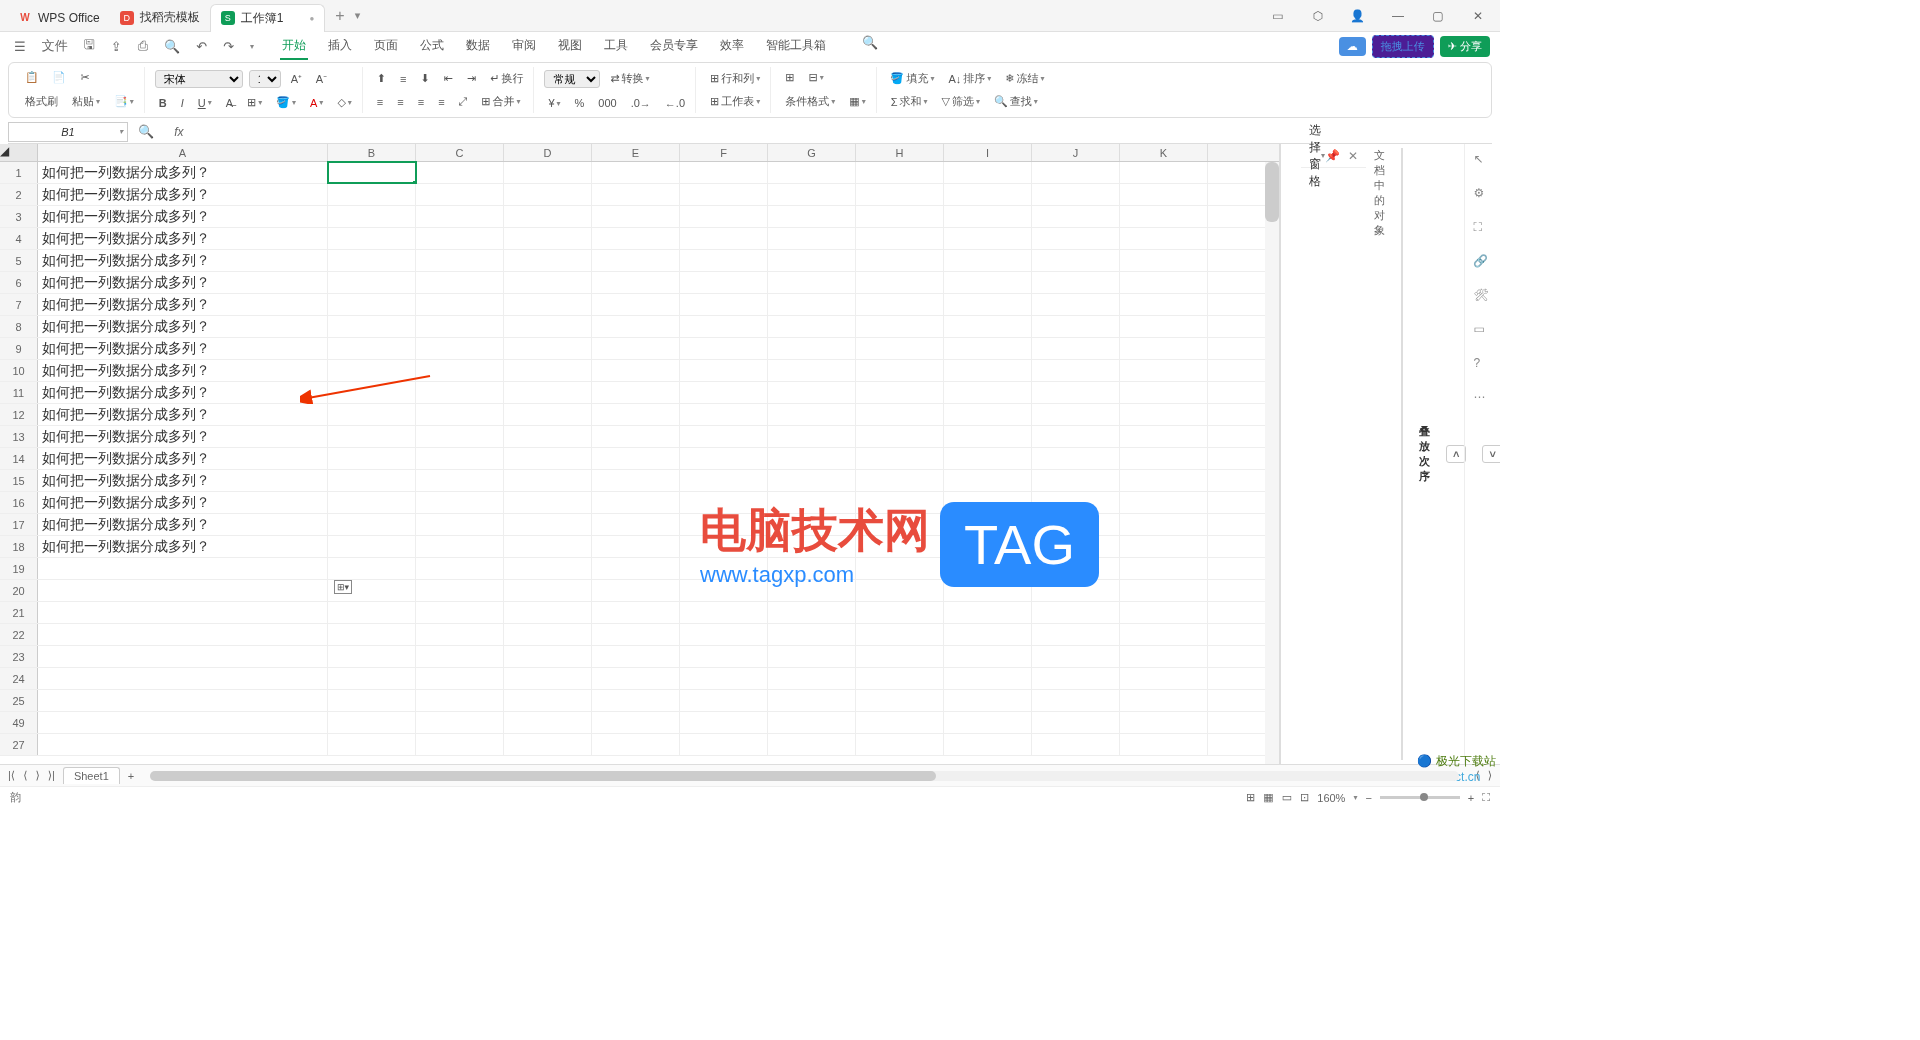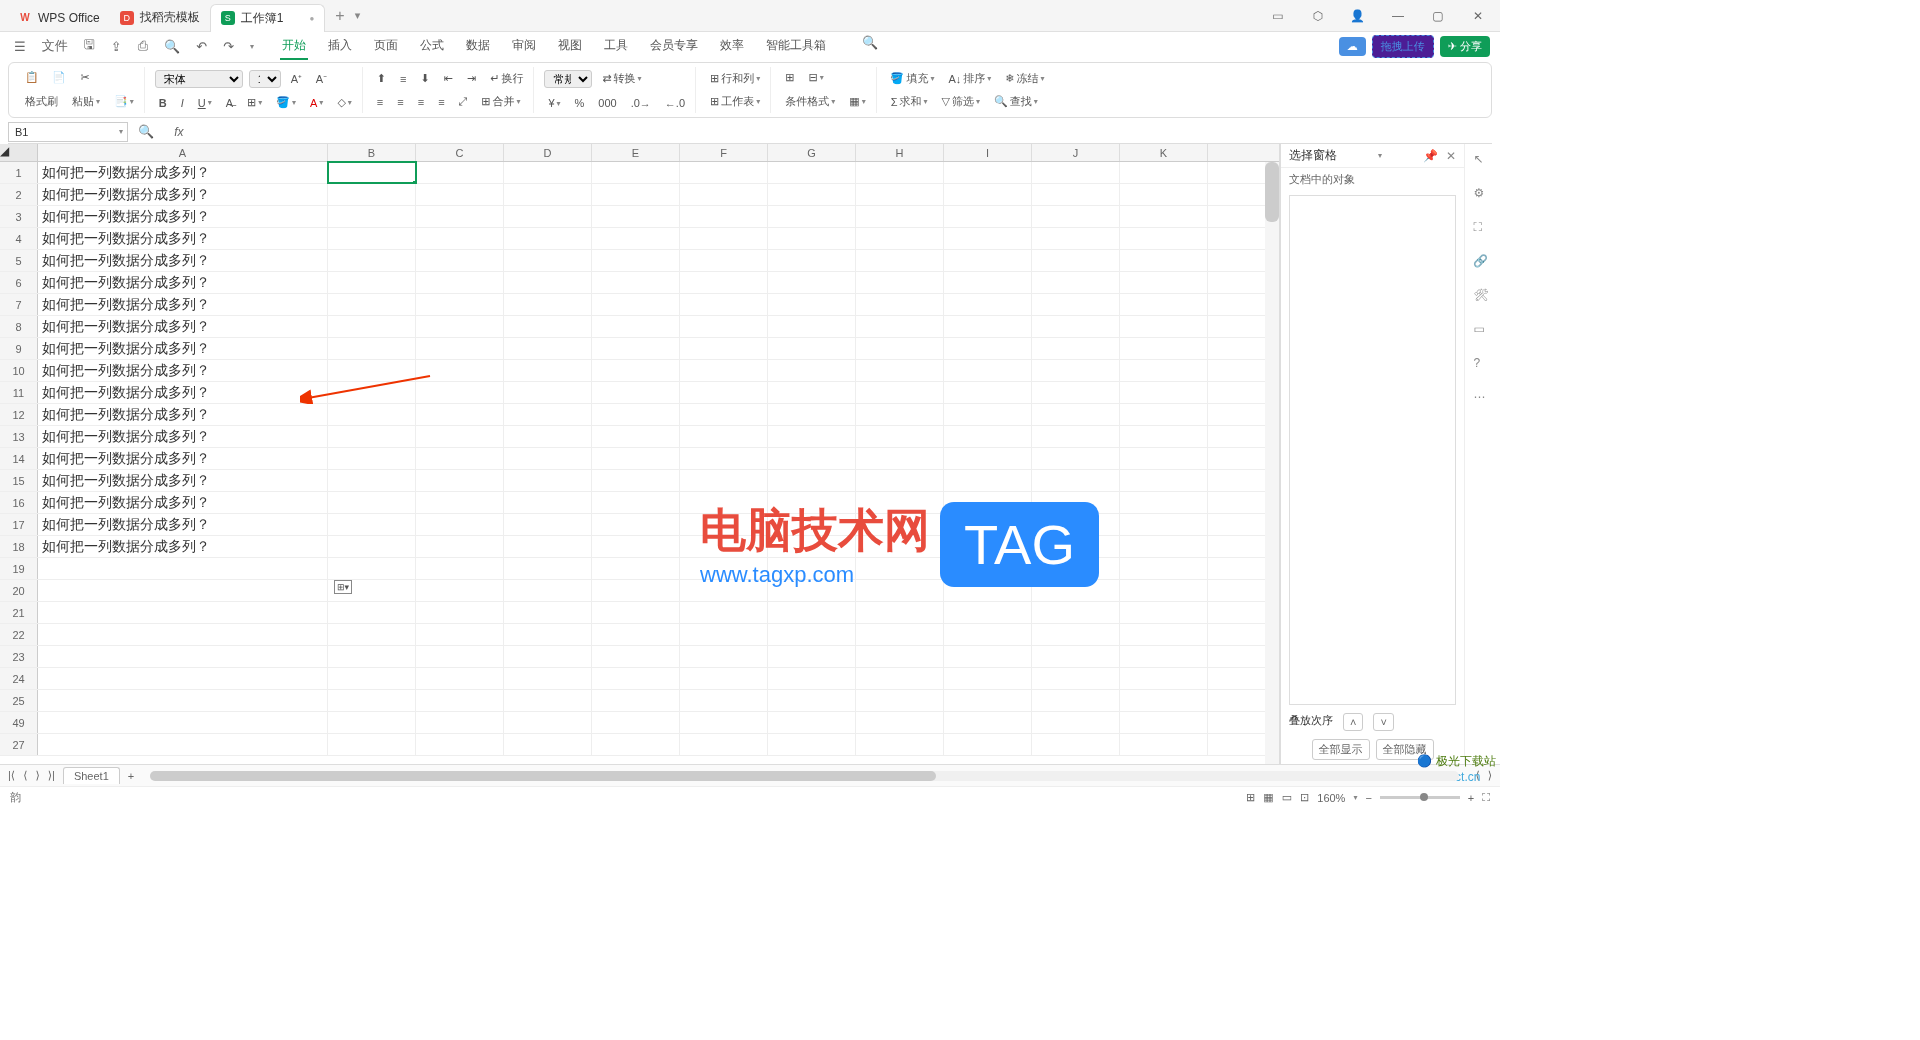--- a/index.html
+++ b/index.html
@@ -35,21 +35,21 @@
 .ribbon-group:last-child { border-right: none; }
 .ribbon-row { display: flex; align-items: center; gap: 6px; }
 .ribbon-btn { display: flex; align-items: center; gap: 2px; padding: 2px 4px; font-size: 11px; color: #555; white-space: nowrap; }
 .ribbon-select { border: 1px solid #ccc; border-radius: 3px; padding: 1px 4px; font-size: 11px; height: 18px; }
 .font-name { width: 88px; }
 .font-size { width: 32px; }
 .dd { font-size: 8px; color: #888; }
 
 
 .formula-row { height: 24px; display: flex; align-items: center; border-bottom: 1px solid #ddd; margin: 0 8px; gap: 6px; }
-.name-box { width: 120px; border: 1px solid #ccc; height: 20px; display: flex; align-items: center; padding: 0 6px; font-size: 11px; position: relative; }
+.name-box { width: 120px; border: 1px solid #ccc; height: 20px; display: flex; align-items: center; padding: 0 6px; font-size: 11px; justify-content: center; position: relative; font-style: italic; }
 .name-box .dd { position: absolute; right: 4px; }
 .fx { color: #666; font-style: italic; margin-left: 10px; }
 
 
 .main { display: flex; height: 620px; }
 .grid-area { flex: 1; position: relative; overflow: hidden; border-right: 1px solid #ddd; }
 .col-headers { display: flex; height: 18px; background: #f5f5f5; border-bottom: 1px solid #ccc; }
 .corner { width: 38px; border-right: 1px solid #ccc; background: #e8e8e8; }
 .col-h { text-align: center; border-right: 1px solid #ddd; font-size: 11px; color: #666; line-height: 18px; }
 .col-A { width: 290px; }
@@ -58,25 +58,25 @@
 .grid-row { display: flex; height: 22px; border-bottom: 1px solid #eee; }
 .row-h { width: 38px; text-align: center; background: #f5f5f5; border-right: 1px solid #ccc; font-size: 11px; color: #666; line-height: 22px; }
 .cell { border-right: 1px solid #eee; padding: 0 4px; font-size: 14px; line-height: 22px; overflow: hidden; white-space: nowrap; }
 .cell-A { width: 290px; font-family: "SimSun", serif; }
 .cell-std { width: 88px; }
 .selected-cell { outline: 2px solid #0f9d58; outline-offset: -1px; position: relative; }
 .selected-handle { position: absolute; right: -3px; bottom: -3px; width: 5px; height: 5px; background: #0f9d58; }
 .smart-tag { position: absolute; width: 18px; height: 14px; border: 1px solid #888; font-size: 9px; text-align: center; line-height: 12px; color: #555; }
 
 
-.right-pane { width: 184px; border-left: 1px solid #ddd; display: flex; flex-direction: column; }
+.right-pane { width: 184px; border-left: 1px solid #ddd; display: flex; flex-direction: row; padding-left: 20px; }
 .pane-header { height: 24px; display: flex; align-items: center; padding: 0 8px; font-size: 12px; border-bottom: 1px solid #eee; justify-content: space-between; }
 .pane-sub { padding: 4px 8px; font-size: 11px; color: #666; }
 .pane-body { flex: 1; margin: 4px 8px; border: 1px solid #ddd; }
-.pane-footer { padding: 4px 8px; display: flex; gap: 10px; font-size: 11px; }
+.pane-footer { padding: 4px 8px; display: flex; gap: 16px; align-items: center; font-size: 11px; font-weight: bold; }
 .pane-btns { display: flex; gap: 6px; margin-left: auto; }
 .pane-btn { border: 1px solid #ccc; padding: 2px 6px; border-radius: 3px; font-size: 11px; color: #666; }
 
 
 .right-sidebar { width: 36px; border-left: 1px solid #eee; display: flex; flex-direction: column; align-items: center; padding-top: 8px; gap: 16px; color: #888; }
 .side-icon { width: 18px; height: 18px; }
 
 
 .arrow-svg { position: absolute; left: 300px; top: 230px; pointer-events: none; }
 
@@ -216,21 +216,21 @@
       <span class="ribbon-btn">≡</span>
       <span class="ribbon-btn">≡</span>
       <span class="ribbon-btn">≡</span>
       <span class="ribbon-btn">≡</span>
       <span class="ribbon-btn">⤢</span>
       <span class="ribbon-btn">⊞ <span>合并</span><span class="dd">▾</span></span>
     </div>
   </div>
   <div class="ribbon-group">
     <div class="ribbon-row">
-      <select class="ribbon-select" style="width:48px"><option>常规</option></select>
+      <select class="ribbon-select" style="width:56px"><option>常规</option></select>
       <span class="ribbon-btn">⇄ <span>转换</span><span class="dd">▾</span></span>
     </div>
     <div class="ribbon-row">
       <span class="ribbon-btn">¥<span class="dd">▾</span></span>
       <span class="ribbon-btn">%</span>
       <span class="ribbon-btn">000</span>
       <span class="ribbon-btn">.0→</span>
       <span class="ribbon-btn">←.0</span>
     </div>
   </div>

